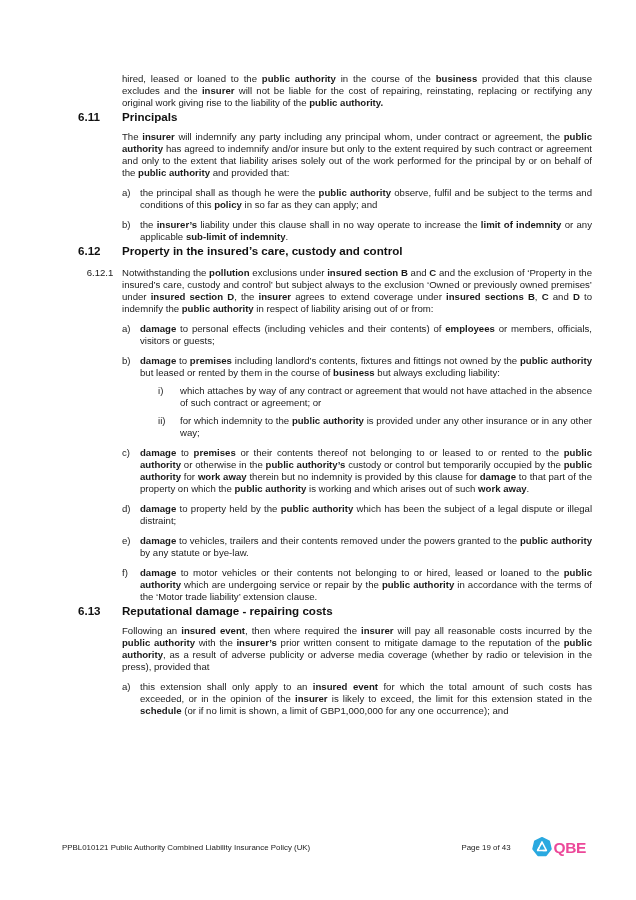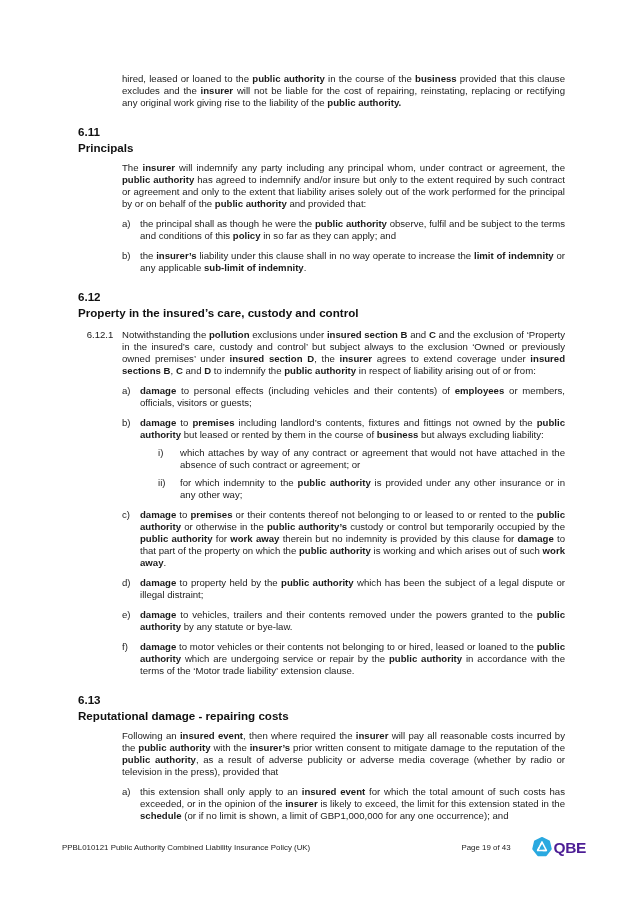--- a/index.html
+++ b/index.html
@@ -5,30 +5,30 @@
   html,body{margin:0;padding:0}
   body{
     width:636px;height:900px;
     background:#ffffff;
     font-family:"Liberation Sans", sans-serif;
     color:#1b1b1b;
     position:relative;
     overflow:hidden;
   }
   .page{position:absolute;inset:0;display:flex;flex-direction:column}
-  .content{padding:73px 71px 0 78px;flex:1}
+  .content{padding:73px 44px 0 78px;flex:1}
 
   .block{font-size:9.6px;line-height:12px;text-align:justify}
   .para{margin:6px 0 0 44px}
   .para.flush-top{margin-top:0}
 
   .heading-row{
-    display:flex;margin-top:15px;
+    display:flex;
     font-weight:bold;font-size:11.6px;line-height:16px;
-    text-align:left;color:#111;flex-direction:column;
+    text-align:left;color:#111;
   }
   .h-num{width:44px;flex:none}
   .h-title{flex:1}
 
   .numbered-row{display:flex;margin-top:8px}
   .p-num{width:44px;flex:none;text-align:center}
   .p-body{flex:1}
 
   .list{margin-left:44px;margin-top:3px}
   .list-item{display:flex;margin-top:8px}
@@ -135,16 +135,16 @@
     <span class="doc-ref">PPBL010121 Public Authority Combined Liability Insurance Policy (UK)</span>
     <span class="page-label">Page 19 of 43</span>
     <span class="logo">
       <span>
         <svg class="logo-icon" width="20" height="20" viewBox="0 0 32 32" aria-hidden="true">
           <path d="M16 1.5 L27.3 7.0 L30.1 19.2 L22.3 29.1 L9.7 29.1 L1.9 19.2 L4.7 7.0 Z" fill="#2AA9E0" stroke="#2AA9E0" stroke-width="3" stroke-linejoin="round"></path>
           <path d="M16 8.2 L23 21.5 L9 21.5 Z" fill="none" stroke="#ffffff" stroke-width="2.4" stroke-linejoin="round"></path>
           <path d="M16 8.2 L13.4 13.2 M23 21.5 L17.6 21.5 M9 21.5 L11.4 16.8" fill="none" stroke="#ffffff" stroke-width="2.4" stroke-linecap="round"></path>
         </svg>
       </span>
-      <span class="logo-text" style="color:#4c1d95">QBE</span>
+      <span class="logo-text" style="color:#ec4899">QBE</span>
     </span>
   </div>
 </div>
 
 </body></html>

